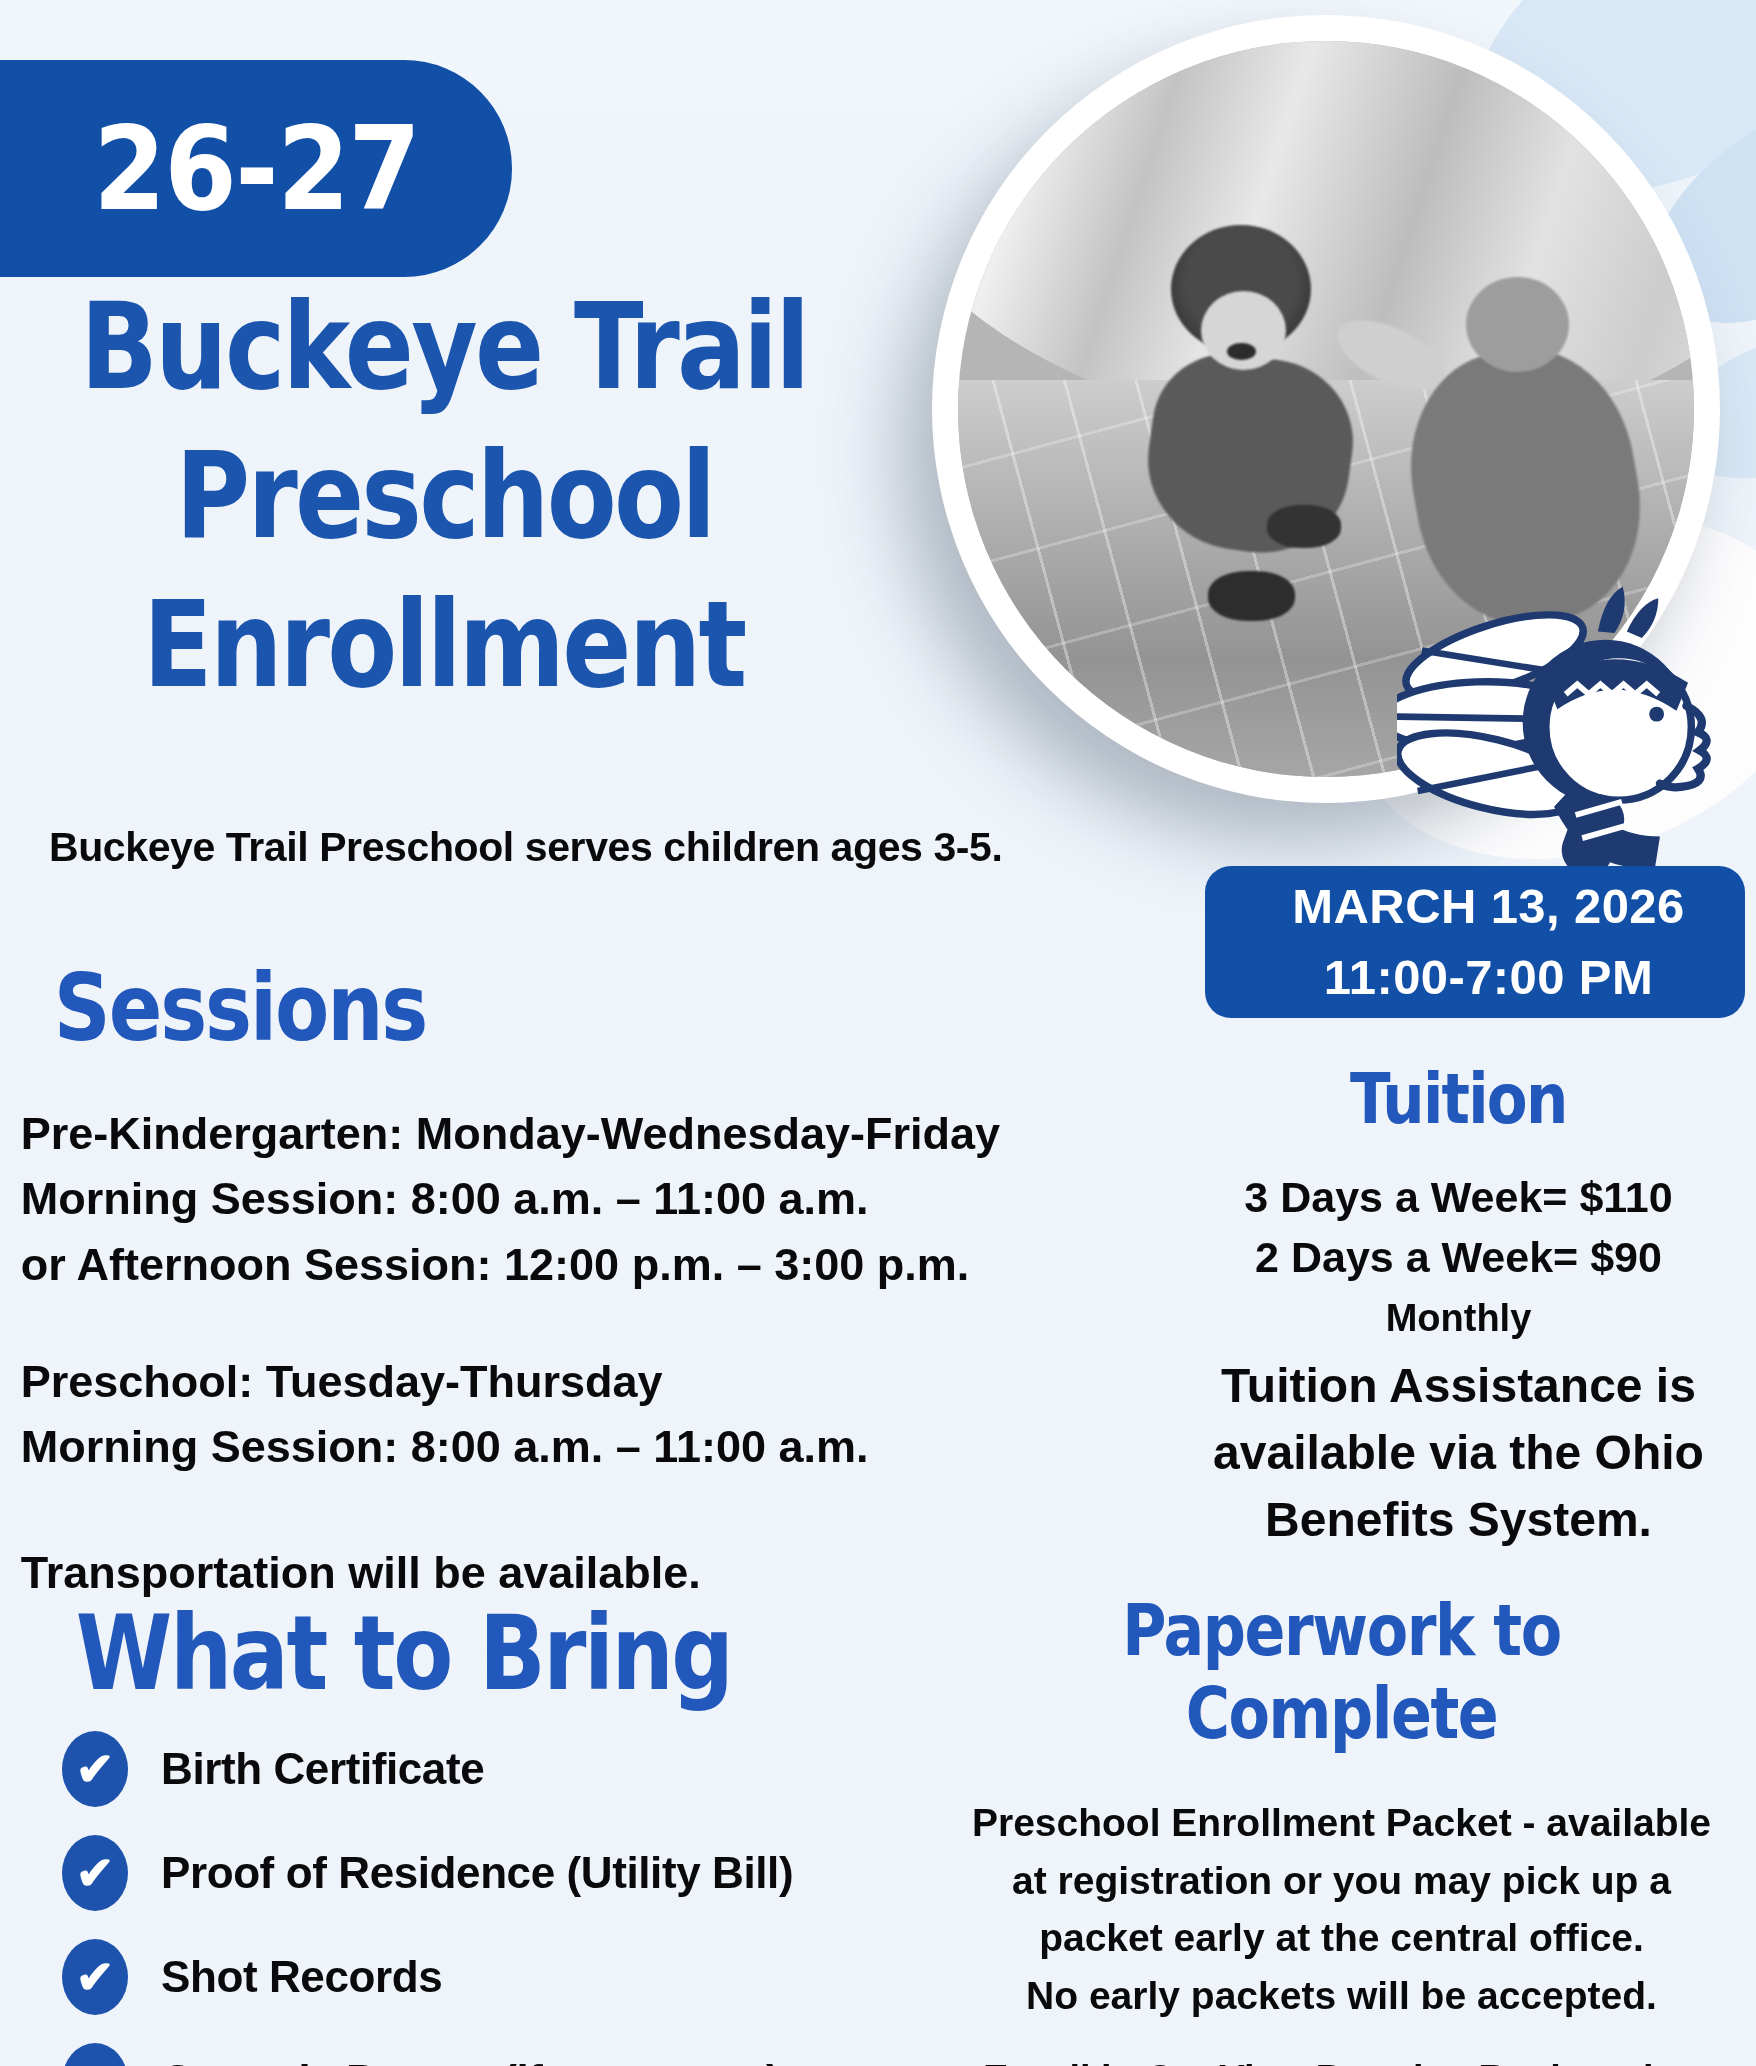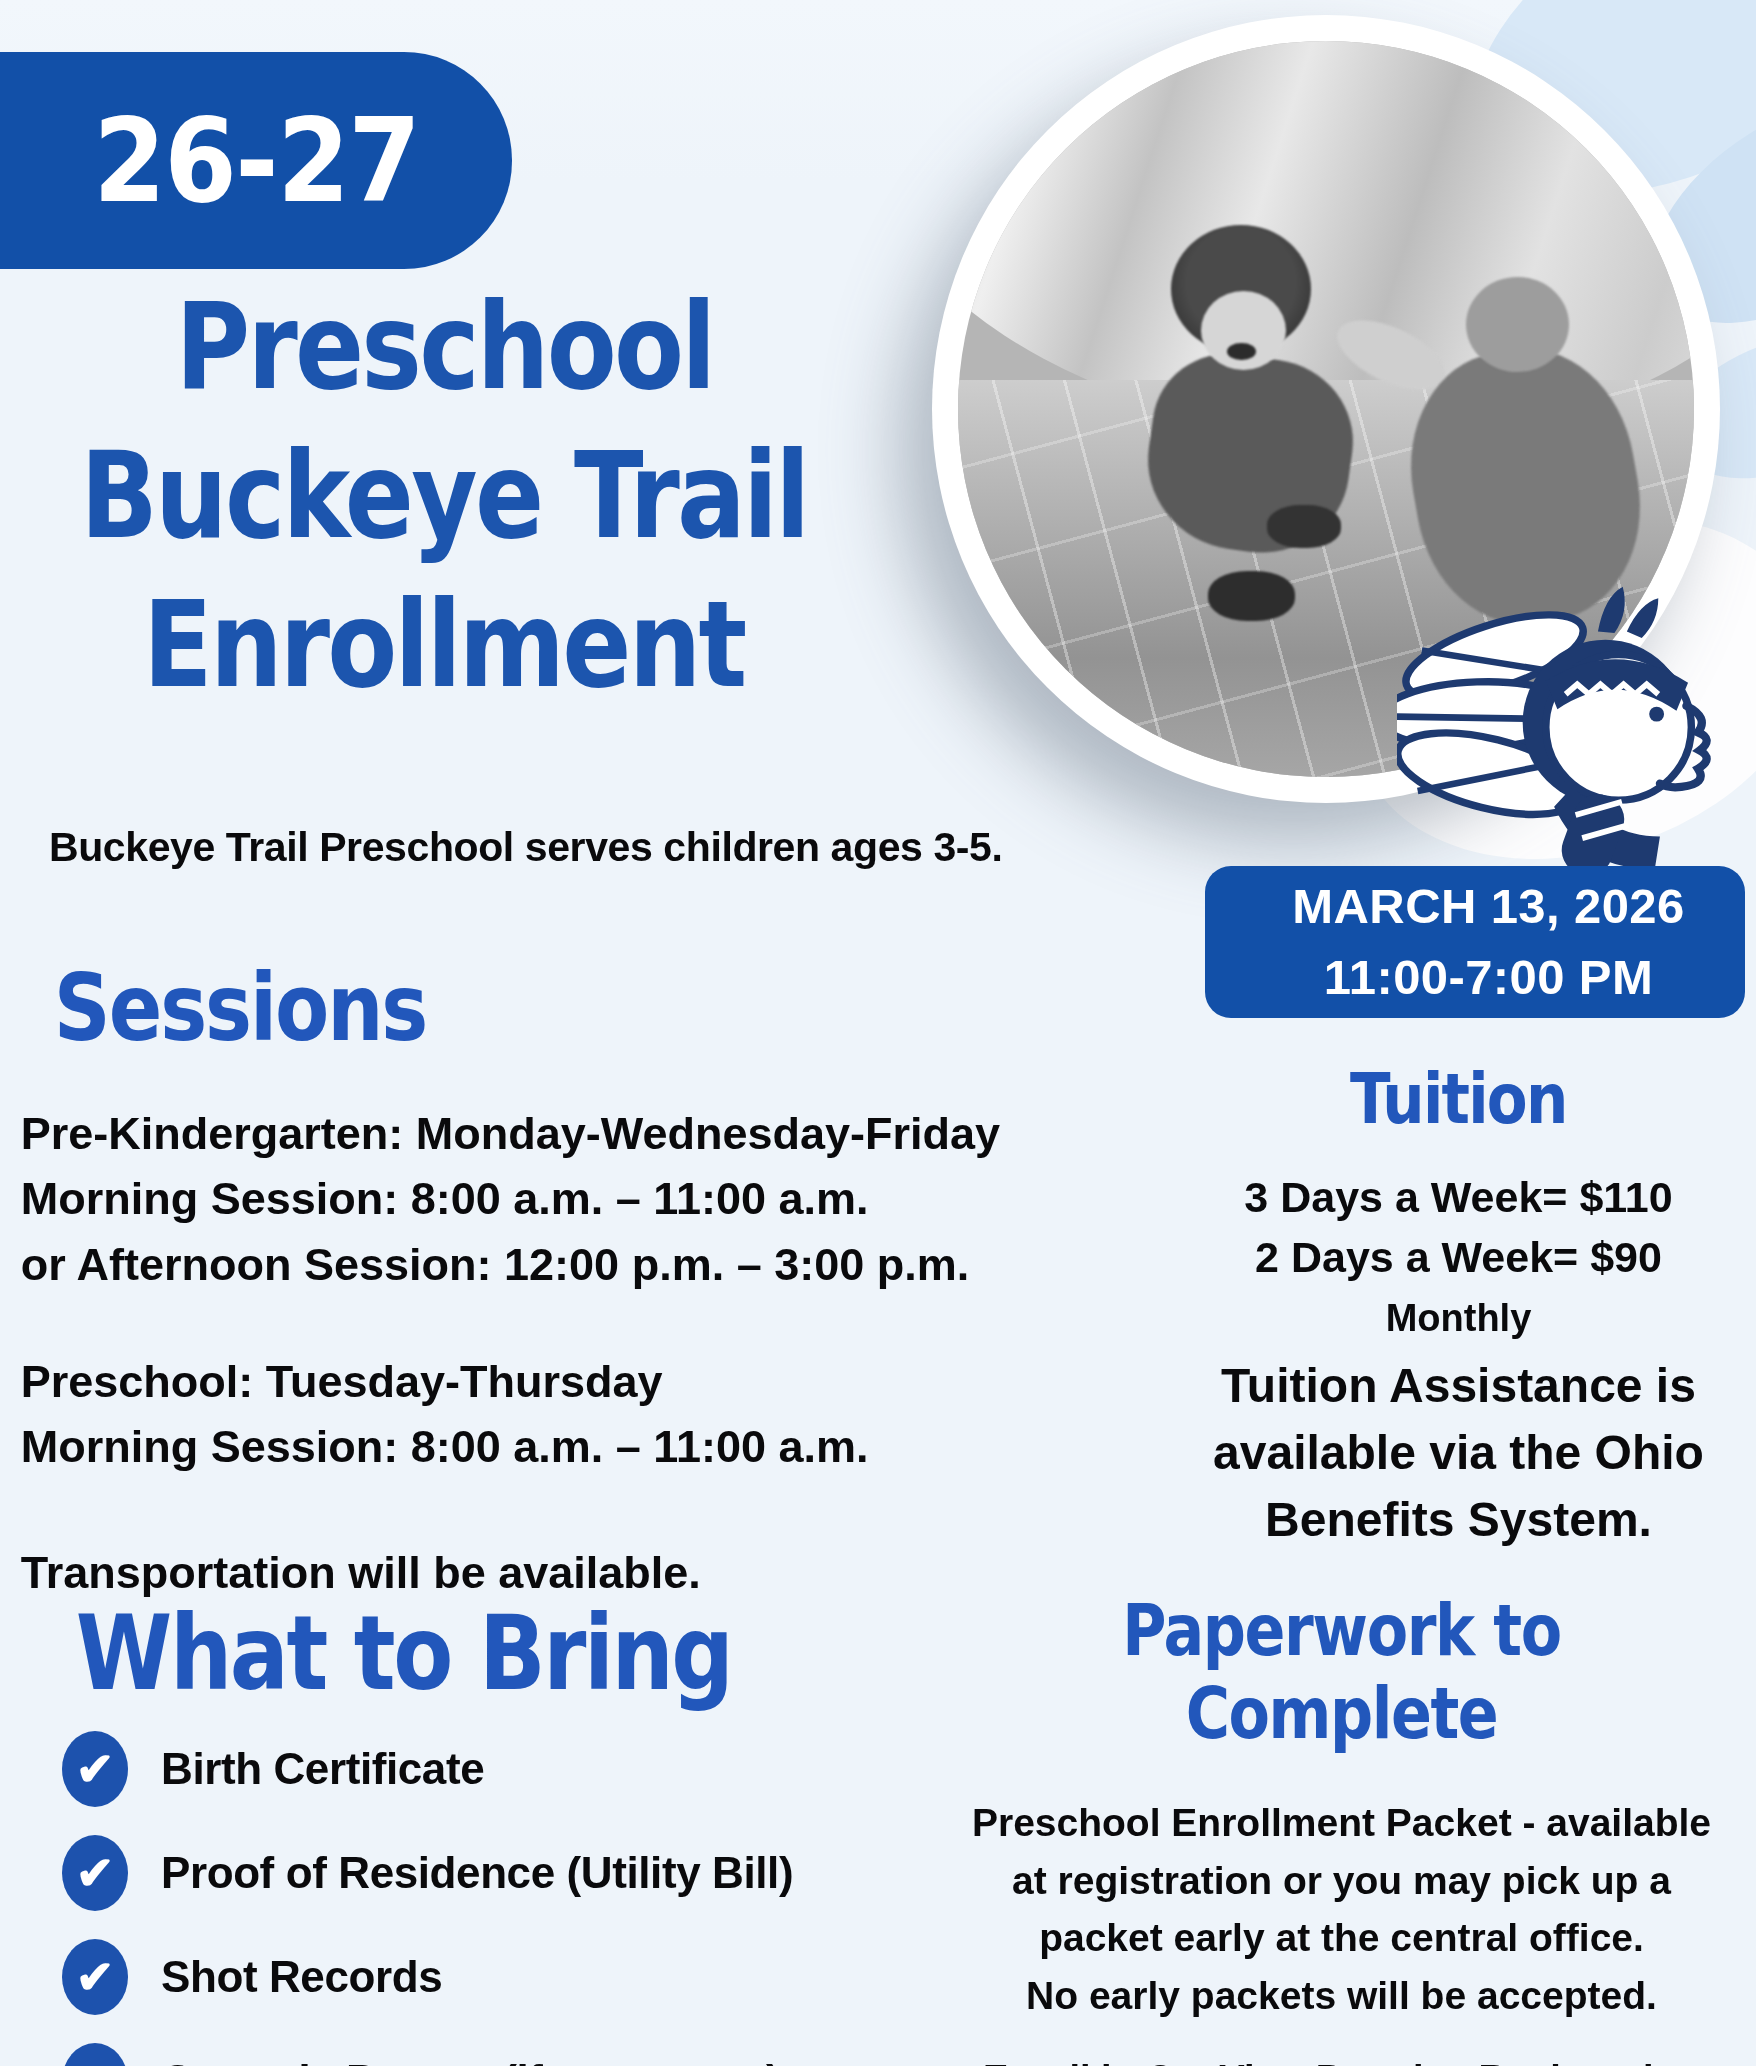--- a/index.html
+++ b/index.html
@@ -23,21 +23,21 @@
     color:var(--ink);
   }
   
   .deco{position:absolute;border-radius:50%;z-index:1;}
   .deco-a{left:1455px;top:-99px;width:475px;height:264px;background:#d8e8f7;transform:rotate(-28deg);}
   .deco-b{left:1636px;top:120px;width:322px;height:178px;background:#cfe2f4;transform:rotate(-32deg);}
   .deco-c{left:1669px;top:343px;width:223px;height:128px;background:#d8e8f7;transform:rotate(-20deg);}
   .swoosh{position:absolute;left:1351px;top:525px;width:467px;height:326px;background:#fdfdfe;border-radius:50%;transform:rotate(-18deg);z-index:2;}
   
   .year-badge{
-    position:absolute;left:0;top:52px;width:512px;height:217px;
+    position:absolute;left:0;top:60px;width:512px;height:217px;
     background:var(--blue);border-radius:0 108px 108px 0;
     display:flex;align-items:center;justify-content:center;z-index:5;
   }
   .year-badge span{
     color:#fff;font-family:"DejaVu Sans", sans-serif;font-weight:800;
     font-size:116px;letter-spacing:-1.7px;display:inline-block;transform:scaleX(.9);
   }
   
   .title{
     position:absolute;left:0;top:273px;width:888px;z-index:5;
@@ -127,22 +127,22 @@
   <div class="deco deco-a"></div>
   <div class="deco deco-b"></div>
   <div class="deco deco-c"></div>
   <div class="swoosh"></div>
 
   <div class="year-badge">
     <span>26-27</span>
   </div>
 
   <div class="title">
+    <div><span>Buckeye Trail</span></div>
     <div><span>Preschool</span></div>
-    <div><span>Buckeye Trail</span></div>
     <div><span>Enrollment</span></div>
   </div>
 
   <div class="photo-wrap">
     <div class="photo">
       <div class="canopy ph" style="filter:none"></div>
       <div class="floor ph" style="filter:none"></div>
       <div class="ph kid1-arm"></div>
       <div class="ph kid1-body"></div>
       <div class="ph kid1-hair"></div>

